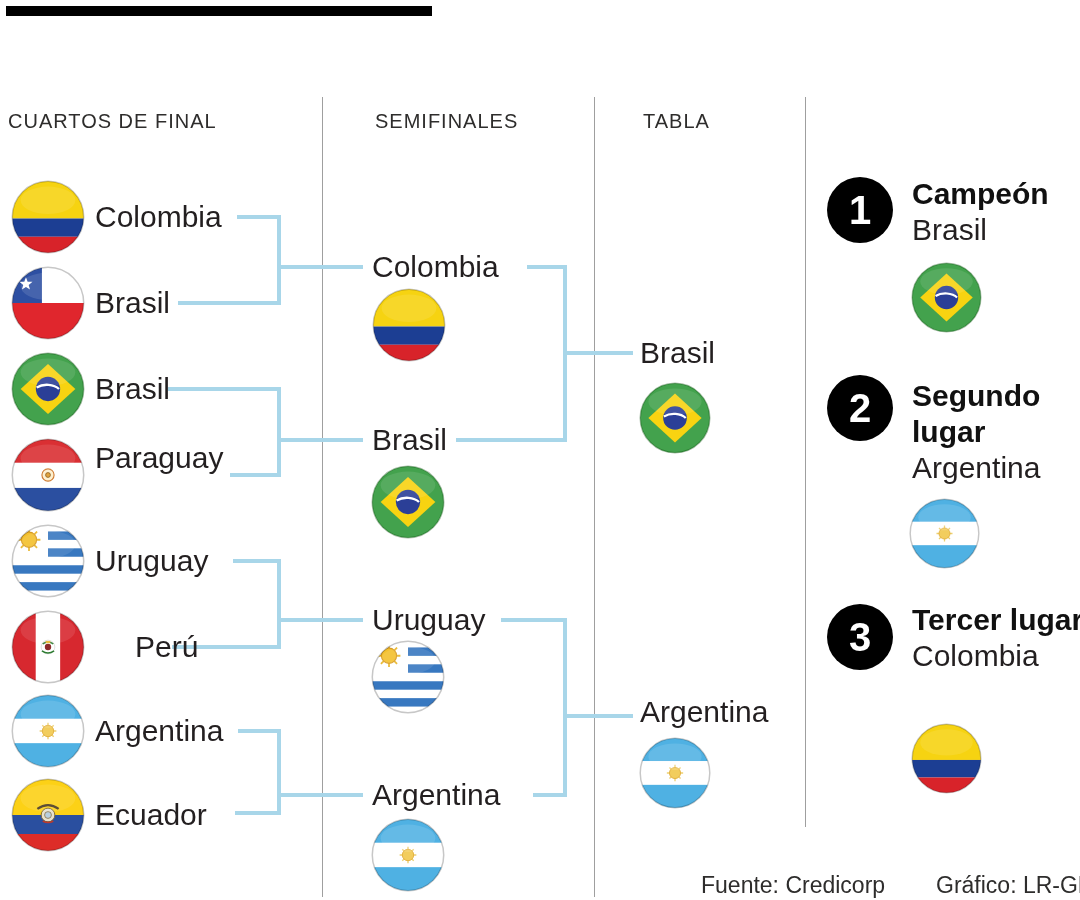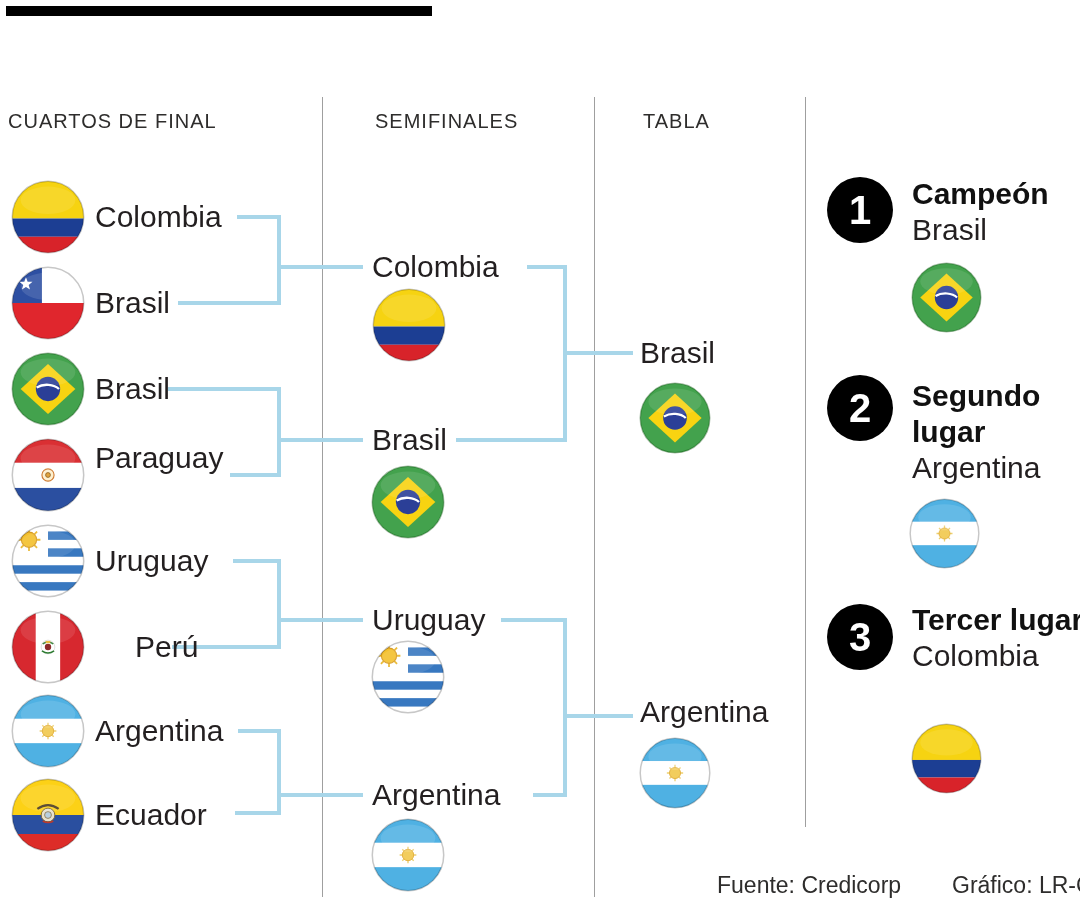--- a/index.html
+++ b/index.html
@@ -17,21 +17,21 @@
   .team-label{position:absolute;font-size:30px;line-height:1;transform:translateY(-50%);white-space:nowrap;color:#231f20;}
   .flag{position:absolute;display:block;}
 
   .badge{position:absolute;width:66px;height:66px;border-radius:50%;background:#000;
          color:#fff;display:flex;align-items:center;justify-content:center;
          font-size:40px;font-weight:bold;}
   .podium-text{position:absolute;width:172px;line-height:36px;font-size:30px;}
   .podium-title{font-weight:bold;color:#111;}
   .podium-team{font-weight:400;color:#231f20;}
 
-  .footer-text{position:absolute;top:872px;font-size:23px;color:#2e2d2c;white-space:nowrap;margin-left:16px;}
+  .footer-text{position:absolute;top:872px;font-size:23px;color:#2e2d2c;white-space:nowrap;}
 </style>
 </head>
 <body>
 
 <svg width="0" height="0" style="position:absolute" aria-hidden="true">
   <defs>
     <clipPath id="cpc">
         <circle cx="50" cy="50" r="47"></circle>
       </clipPath>
 

